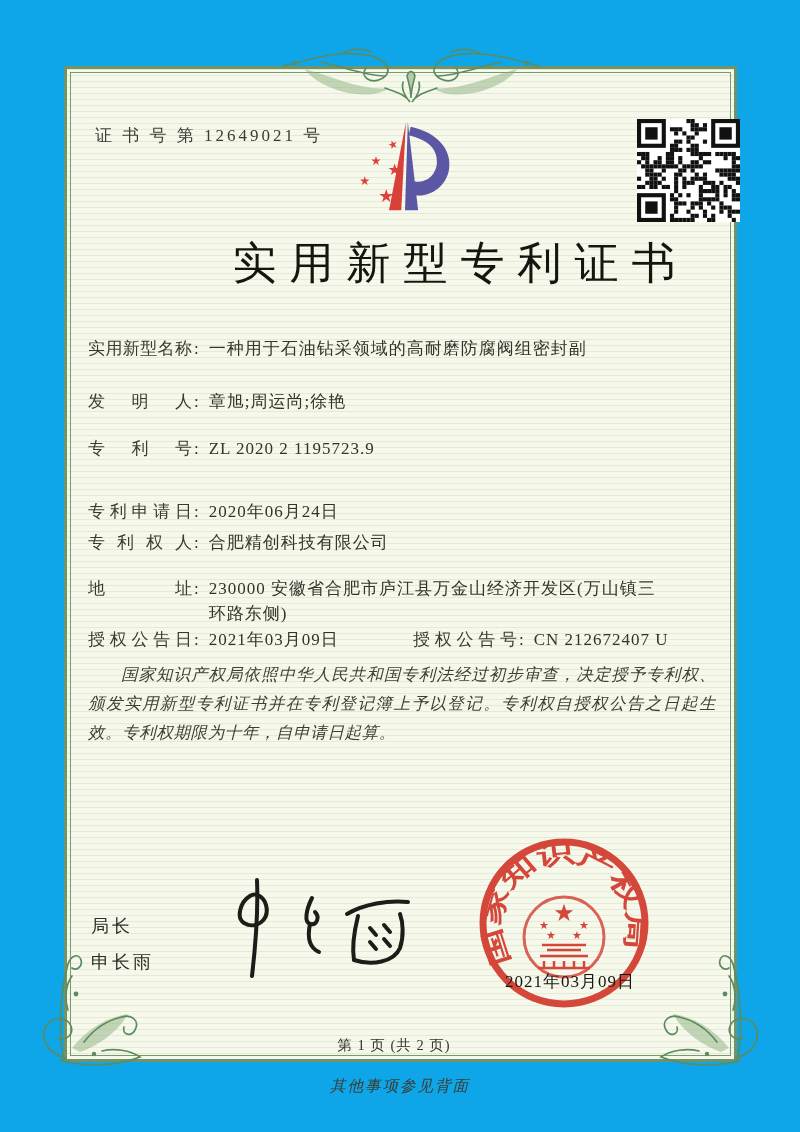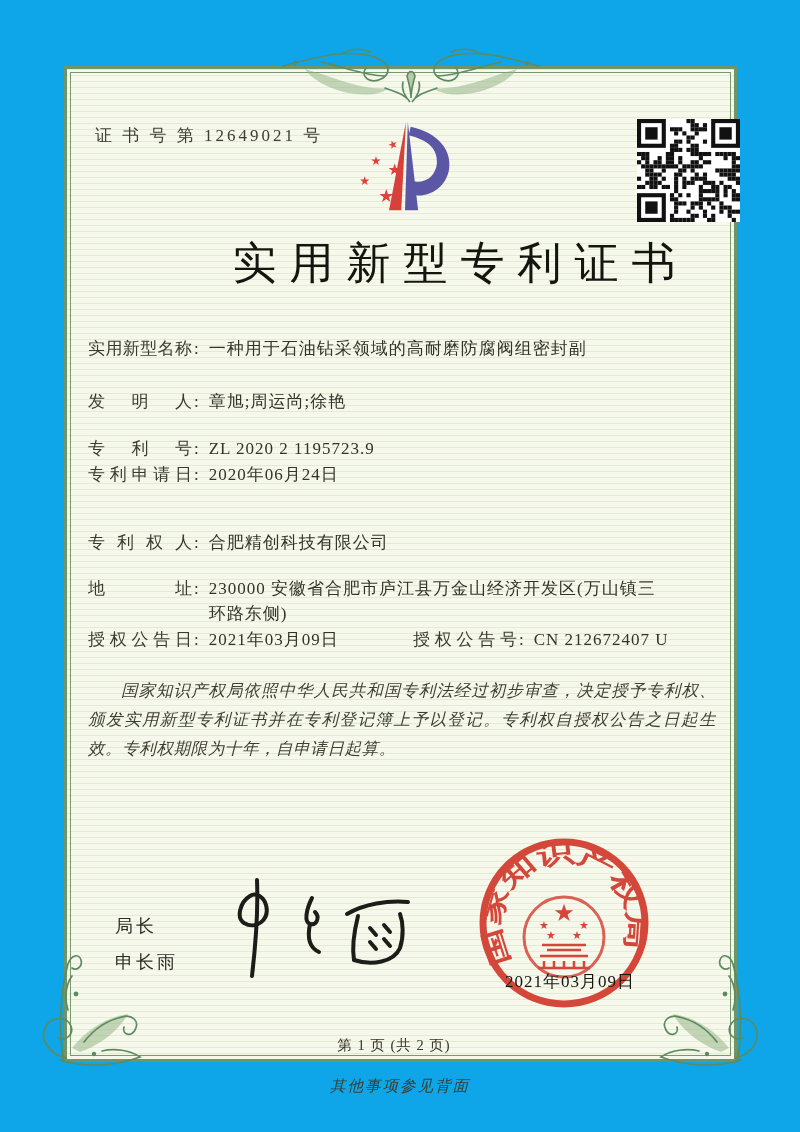--- a/index.html
+++ b/index.html
@@ -44,26 +44,26 @@
   }
   .colon { display:inline-block; margin:0 10px 0 2px; }
   .fvalue { display:inline-block; vertical-align:top; white-space:pre-line; max-width:480px; letter-spacing:1px; }
   .pair2 { position:absolute; left:325px; top:0; }
   
   .body-text {
     position:absolute; left:88px; top:660px; width:628px;
     font-size:16.5px; font-style:italic; letter-spacing:0.6px;
     line-height:29px; color:#3e3e31; text-align:justify;
   }
-  .body-text p { text-indent:2em;margin-top:16px; }
+  .body-text p { text-indent:2em; }
   
   .official {
     position:absolute; left:91px; top:908px;
     font-family:"Liberation Sans","DejaVu Sans",sans-serif;
-    font-size:18px; letter-spacing:3px; color:#2d2d27; line-height:36px;margin-left:24px;
+    font-size:18px; letter-spacing:3px; color:#2d2d27; line-height:36px;
   }
   .signature { position:absolute; left:212px; top:872px; width:210px; height:112px; }
   .seal { position:absolute; left:477px; top:836px; width:174px; height:174px; opacity:.93; }
   .seal-date {
     position:absolute; left:490px; top:970px; width:160px;
     font-size:17px; letter-spacing:1px; color:#171712; text-align:center;
   }
   .page-info {
     position:absolute; left:64px; top:1036px; width:660px;
     text-align:center; font-size:14.5px; color:#33332a; letter-spacing:1px;
@@ -364,21 +364,21 @@
 
   <div class="row" style="top:389px;">
     <span class="flabel">发明人</span><span class="colon">:</span><span class="fvalue">章旭;周运尚;徐艳</span>
   </div>
   <div class="row" style="top:336px;">
     <span class="flabel">实用新型名称</span><span class="colon">:</span><span class="fvalue">一种用于石油钻采领域的高耐磨防腐阀组密封副</span>
   </div>
   <div class="row" style="top:436px;">
     <span class="flabel">专利号</span><span class="colon">:</span><span class="fvalue">ZL 2020 2 1195723.9</span>
   </div>
-  <div class="row" style="top:462px;">
+  <div class="row" style="top:499px;">
     <span class="flabel">专利申请日</span><span class="colon">:</span><span class="fvalue">2020年06月24日</span>
   </div>
   <div class="row" style="top:530px;">
     <span class="flabel">专利权人</span><span class="colon">:</span><span class="fvalue">合肥精创科技有限公司</span>
   </div>
   <div class="row" style="top:576px;">
     <span class="flabel">地址</span><span class="colon">:</span><span class="fvalue">230000 安徽省合肥市庐江县万金山经济开发区(万山镇三
 环路东侧)</span>
   </div>
   <div class="row" style="top:627px;">

